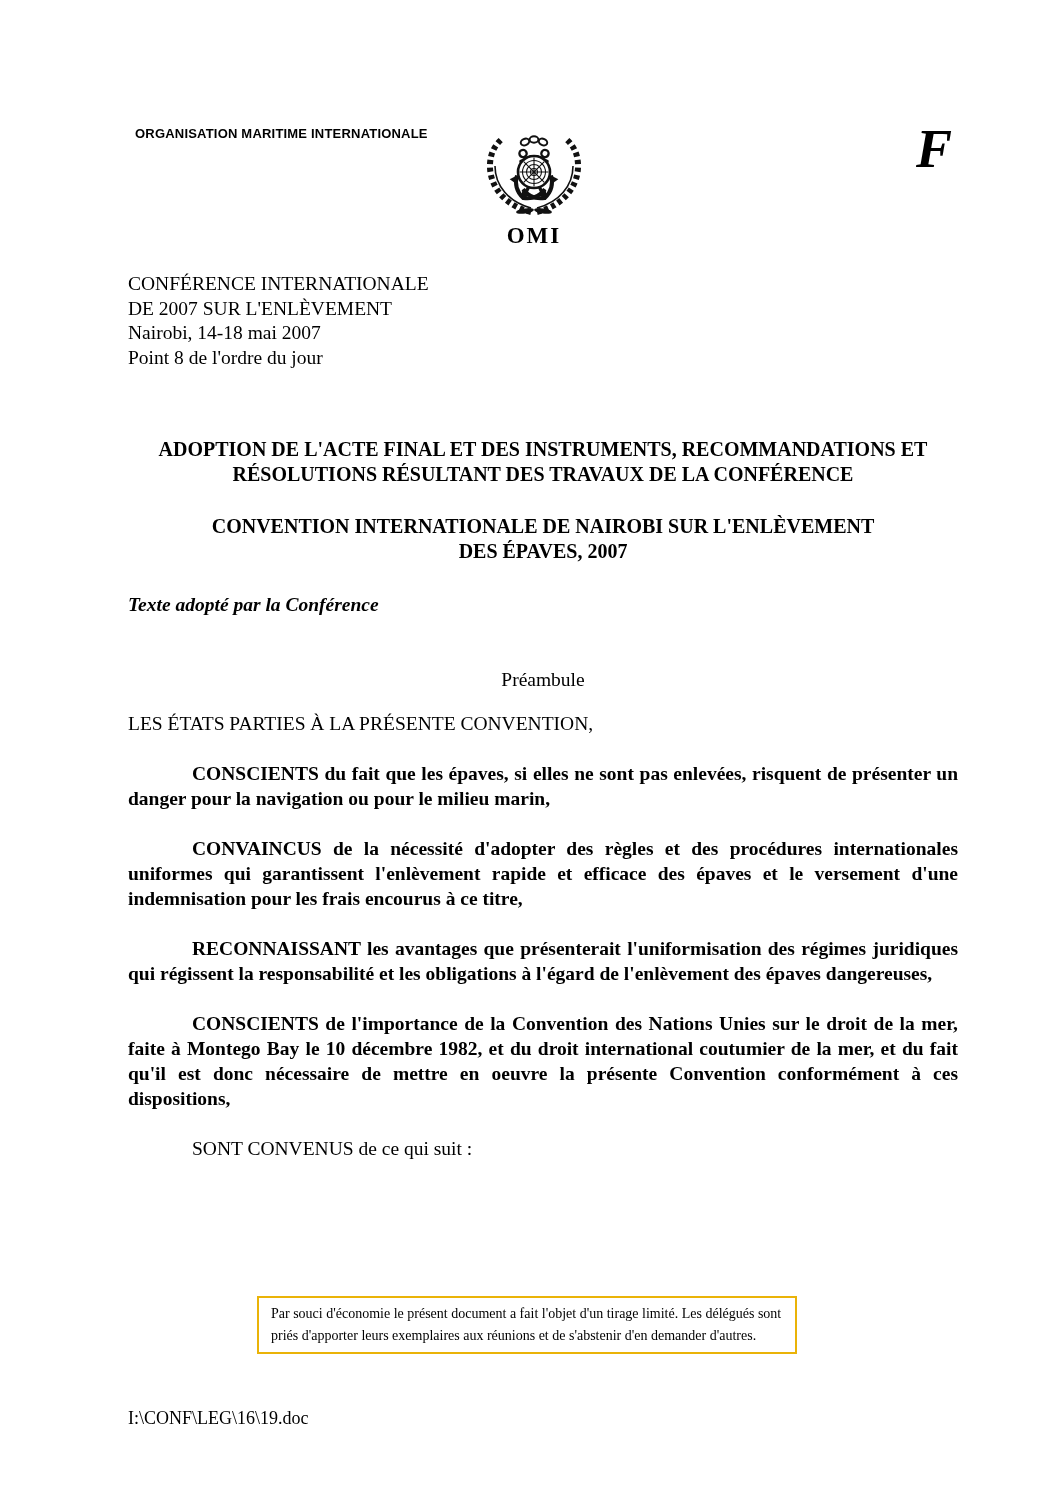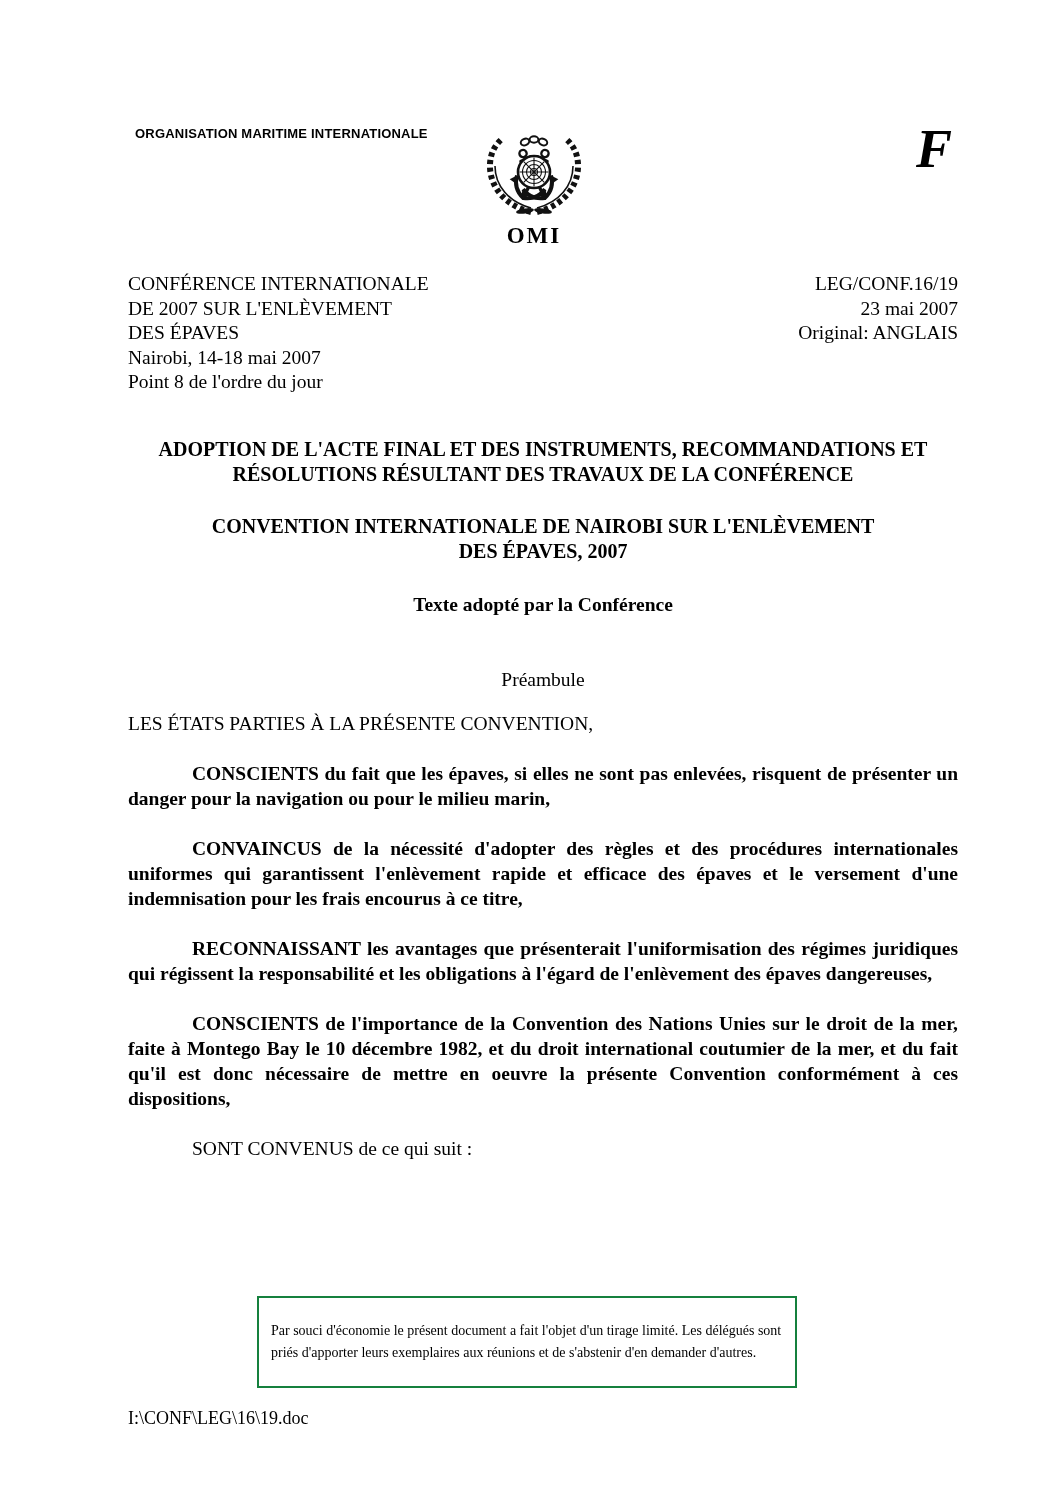--- a/index.html
+++ b/index.html
@@ -69,43 +69,44 @@
     line-height: 25px;
   }
   .title-line {
     text-align: center;
     font-weight: bold;
     font-size: 20px;
   }
   .subtitle-block { margin-top: 27px; }
   .note-line {
     margin-top: 28px;
-    text-align: center;
+    text-align: left;
     font-weight: bold;
     font-size: 19.5px;
+    font-style: italic;
   }
   .preamble-heading { margin-top: 50px; text-align: center; }
   .parties-line { margin-top: 19px; }
   .para {
     margin: 25px 0 0 0;
     text-align: justify;
     text-indent: 64px;
     font-weight: bold;
   }
   .closing-line {
     margin-top: 25px;
     text-indent: 64px;
   }
   .notice-box {
     position: absolute;
     left: 257px;
     top: 1296px;
     width: 512px;
-    border: 2px solid #15803d;
-    padding: 22px 12px;
+    border: 2px solid #eab308;
+    padding: 5px 12px;
     font-size: 14px;
     line-height: 22px;
   }
   .footer-path {
     position: absolute;
     left: 128px;
     top: 1408px;
     font-size: 18px;
   }
 </style>
@@ -156,28 +157,22 @@
     </svg>
     <div class="logo-label">OMI</div>
   </div>
 
   <div class="lang-letter">F</div>
 
   <div class="doc-info">
     <div class="left-col">
       <div>CONFÉRENCE INTERNATIONALE</div>
       <div>DE 2007 SUR L'ENLÈVEMENT</div>
-      <div>DES ÉPAVES</div>
       <div>Nairobi, 14-18 mai 2007</div>
       <div>Point 8 de l'ordre du jour</div>
-    </div>
-    <div class="right-col">
-      <div>LEG/CONF.16/19</div>
-      <div>23 mai 2007</div>
-      <div>Original: ANGLAIS</div>
     </div>
   </div>
 
   <div class="body-content">
     <div class="main-title-block">
       <div class="title-line">ADOPTION DE L'ACTE FINAL ET DES INSTRUMENTS, RECOMMANDATIONS ET</div>
       <div class="title-line">RÉSOLUTIONS RÉSULTANT DES TRAVAUX DE LA CONFÉRENCE</div>
     </div>
     <div class="subtitle-block">
       <div class="title-line">CONVENTION INTERNATIONALE DE NAIROBI SUR L'ENLÈVEMENT</div>

